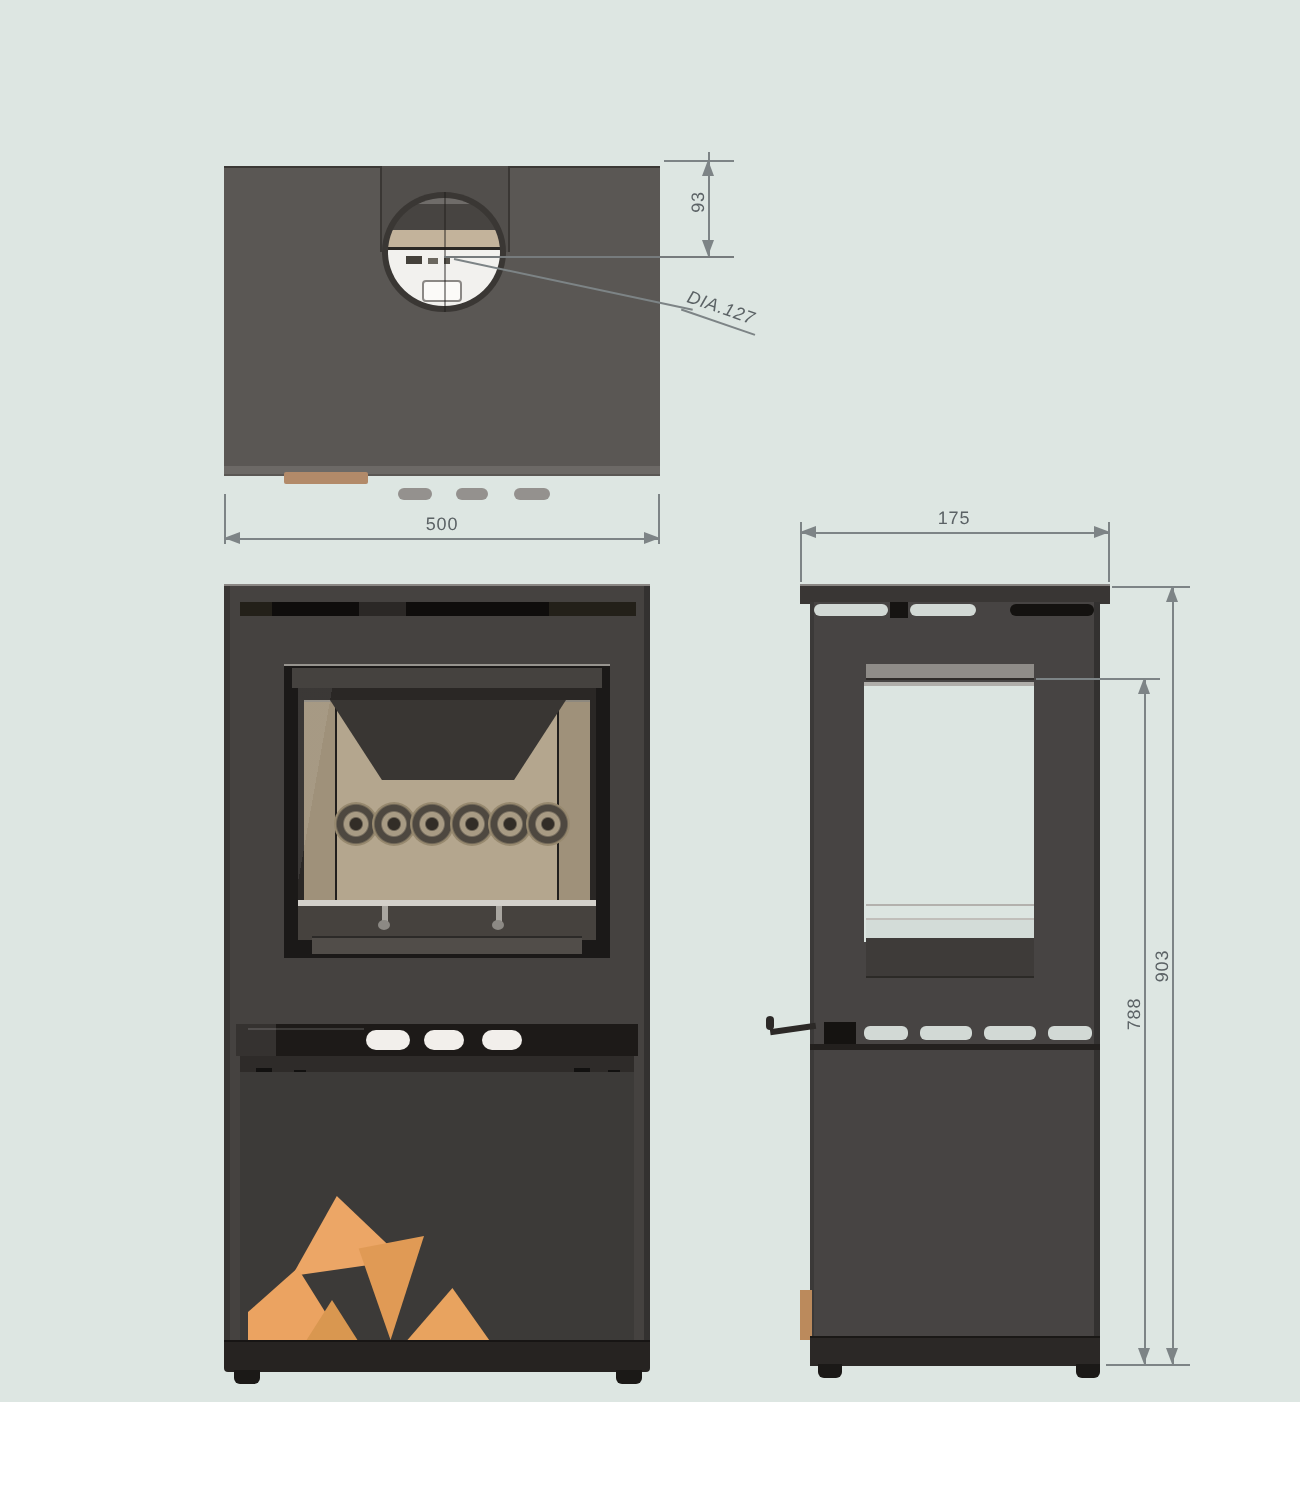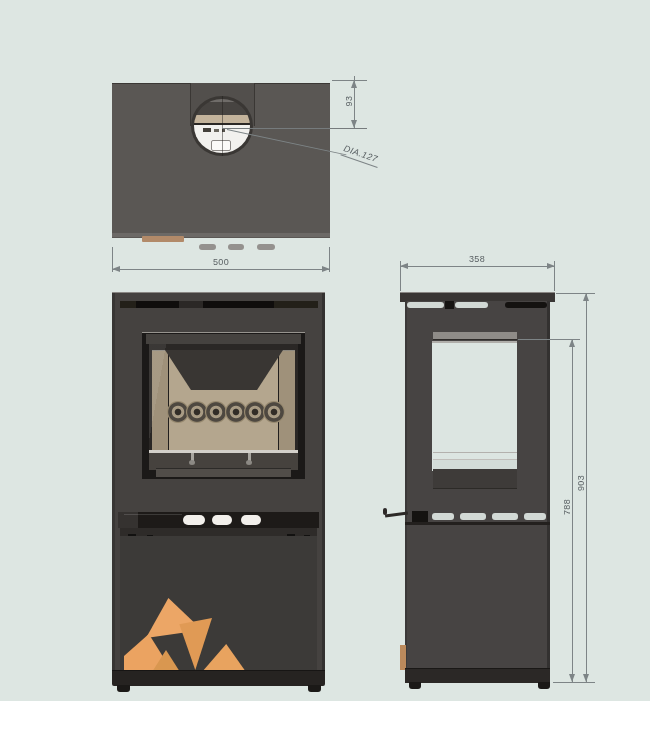--- a/index.html
+++ b/index.html
@@ -165,21 +165,21 @@
 
     <div class="dimline" style="left:227px;top:129px;width:122px;height:1px;transform:rotate(12deg);transform-origin:left center;"></div>
     <div class="dimtxt" style="left:345px;top:142px;width:auto;font-style:italic;border-bottom:1px solid #7d8486;
                 padding:0 3px 1px 1px;transform:rotate(19deg);transform-origin:left top;">DIA.127</div>
 
     <div class="dimline" style="left:400px;top:261px;width:1px;height:30px;"></div>
     <div class="dimline" style="left:554px;top:261px;width:1px;height:30px;"></div>
     <div class="dimline" style="left:400px;top:266px;width:155px;height:1px;"></div>
     <div class="arr arr-left" style="left:400px;top:263px;"></div>
     <div class="arr arr-right" style="left:547px;top:263px;"></div>
-    <div class="dimtxt" style="left:457px;top:253px;width:40px;">358</div>
+    <div class="dimtxt" style="left:457px;top:253px;width:40px;">175</div>
 
     <div class="dimline" style="left:518px;top:339px;width:62px;height:1px;"></div>
     <div class="dimline" style="left:556px;top:293px;width:39px;height:1px;"></div>
     <div class="dimline" style="left:553px;top:682px;width:42px;height:1px;"></div>
     <div class="dimline" style="left:572px;top:339px;width:1px;height:344px;"></div>
     <div class="dimline" style="left:586px;top:293px;width:1px;height:390px;"></div>
     <div class="arr arr-up" style="left:569px;top:339px;"></div>
     <div class="arr arr-down" style="left:569px;top:674px;"></div>
     <div class="arr arr-up" style="left:583px;top:293px;"></div>
     <div class="arr arr-down" style="left:583px;top:674px;"></div>

